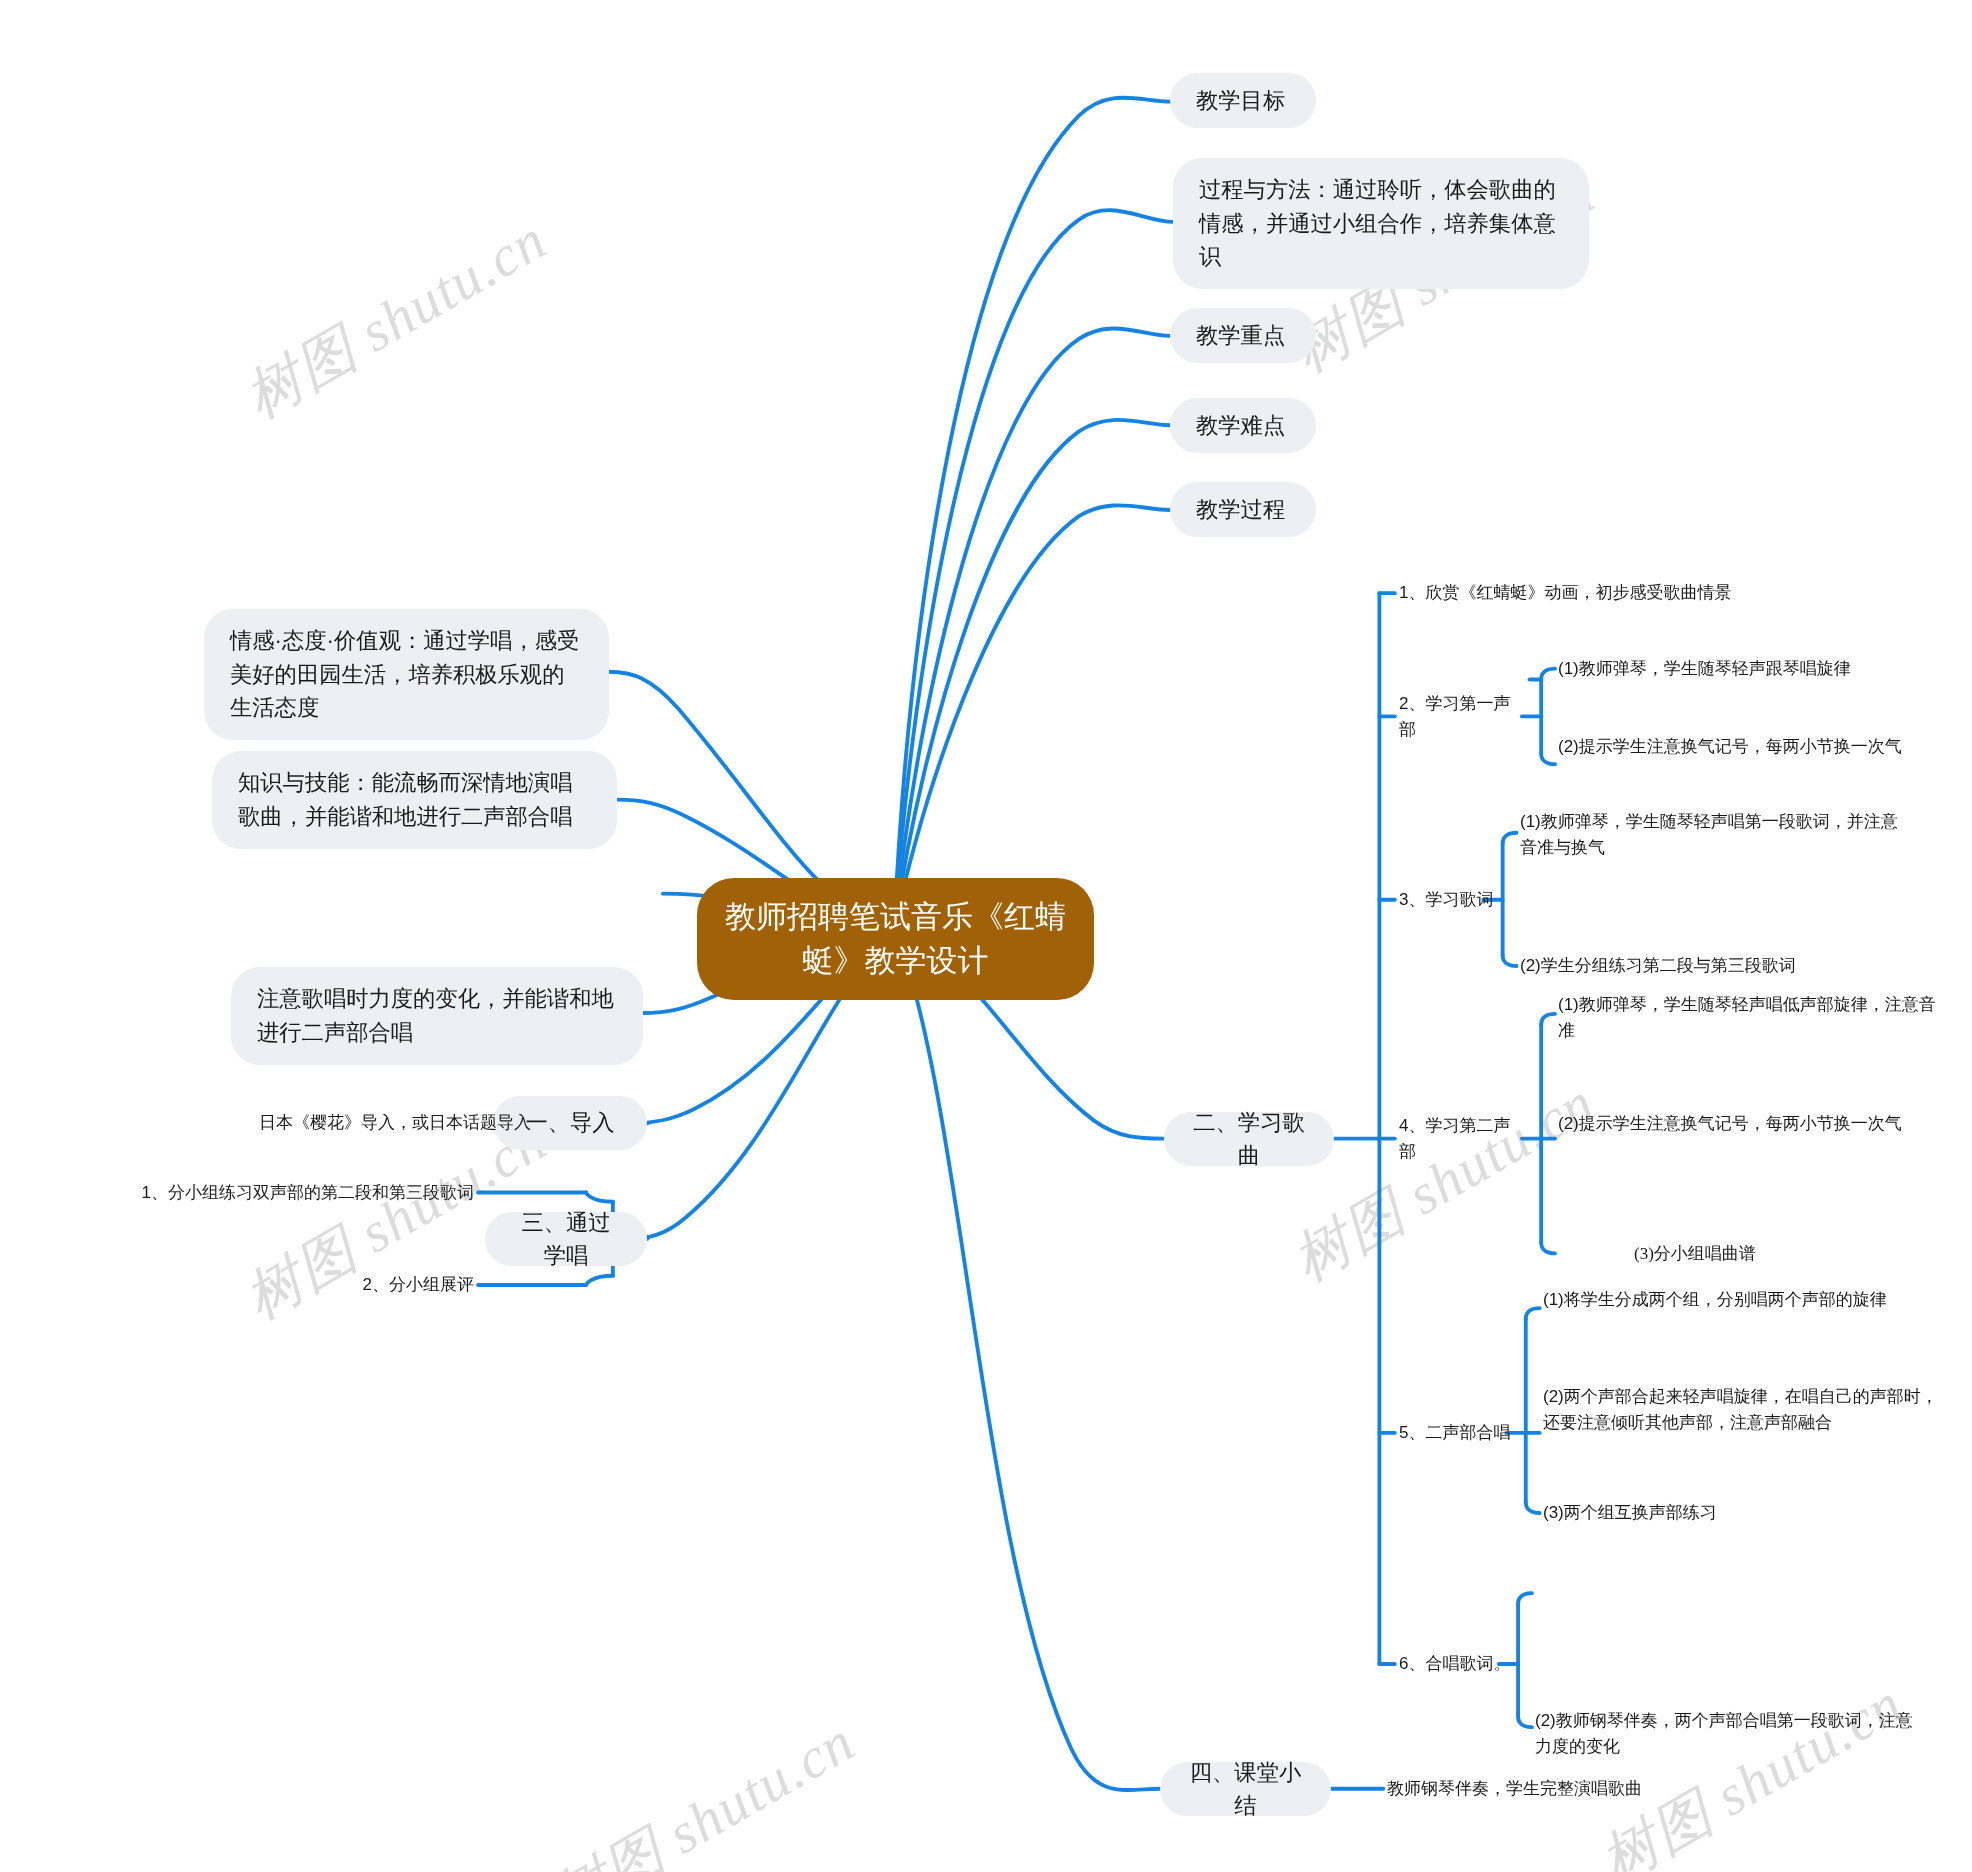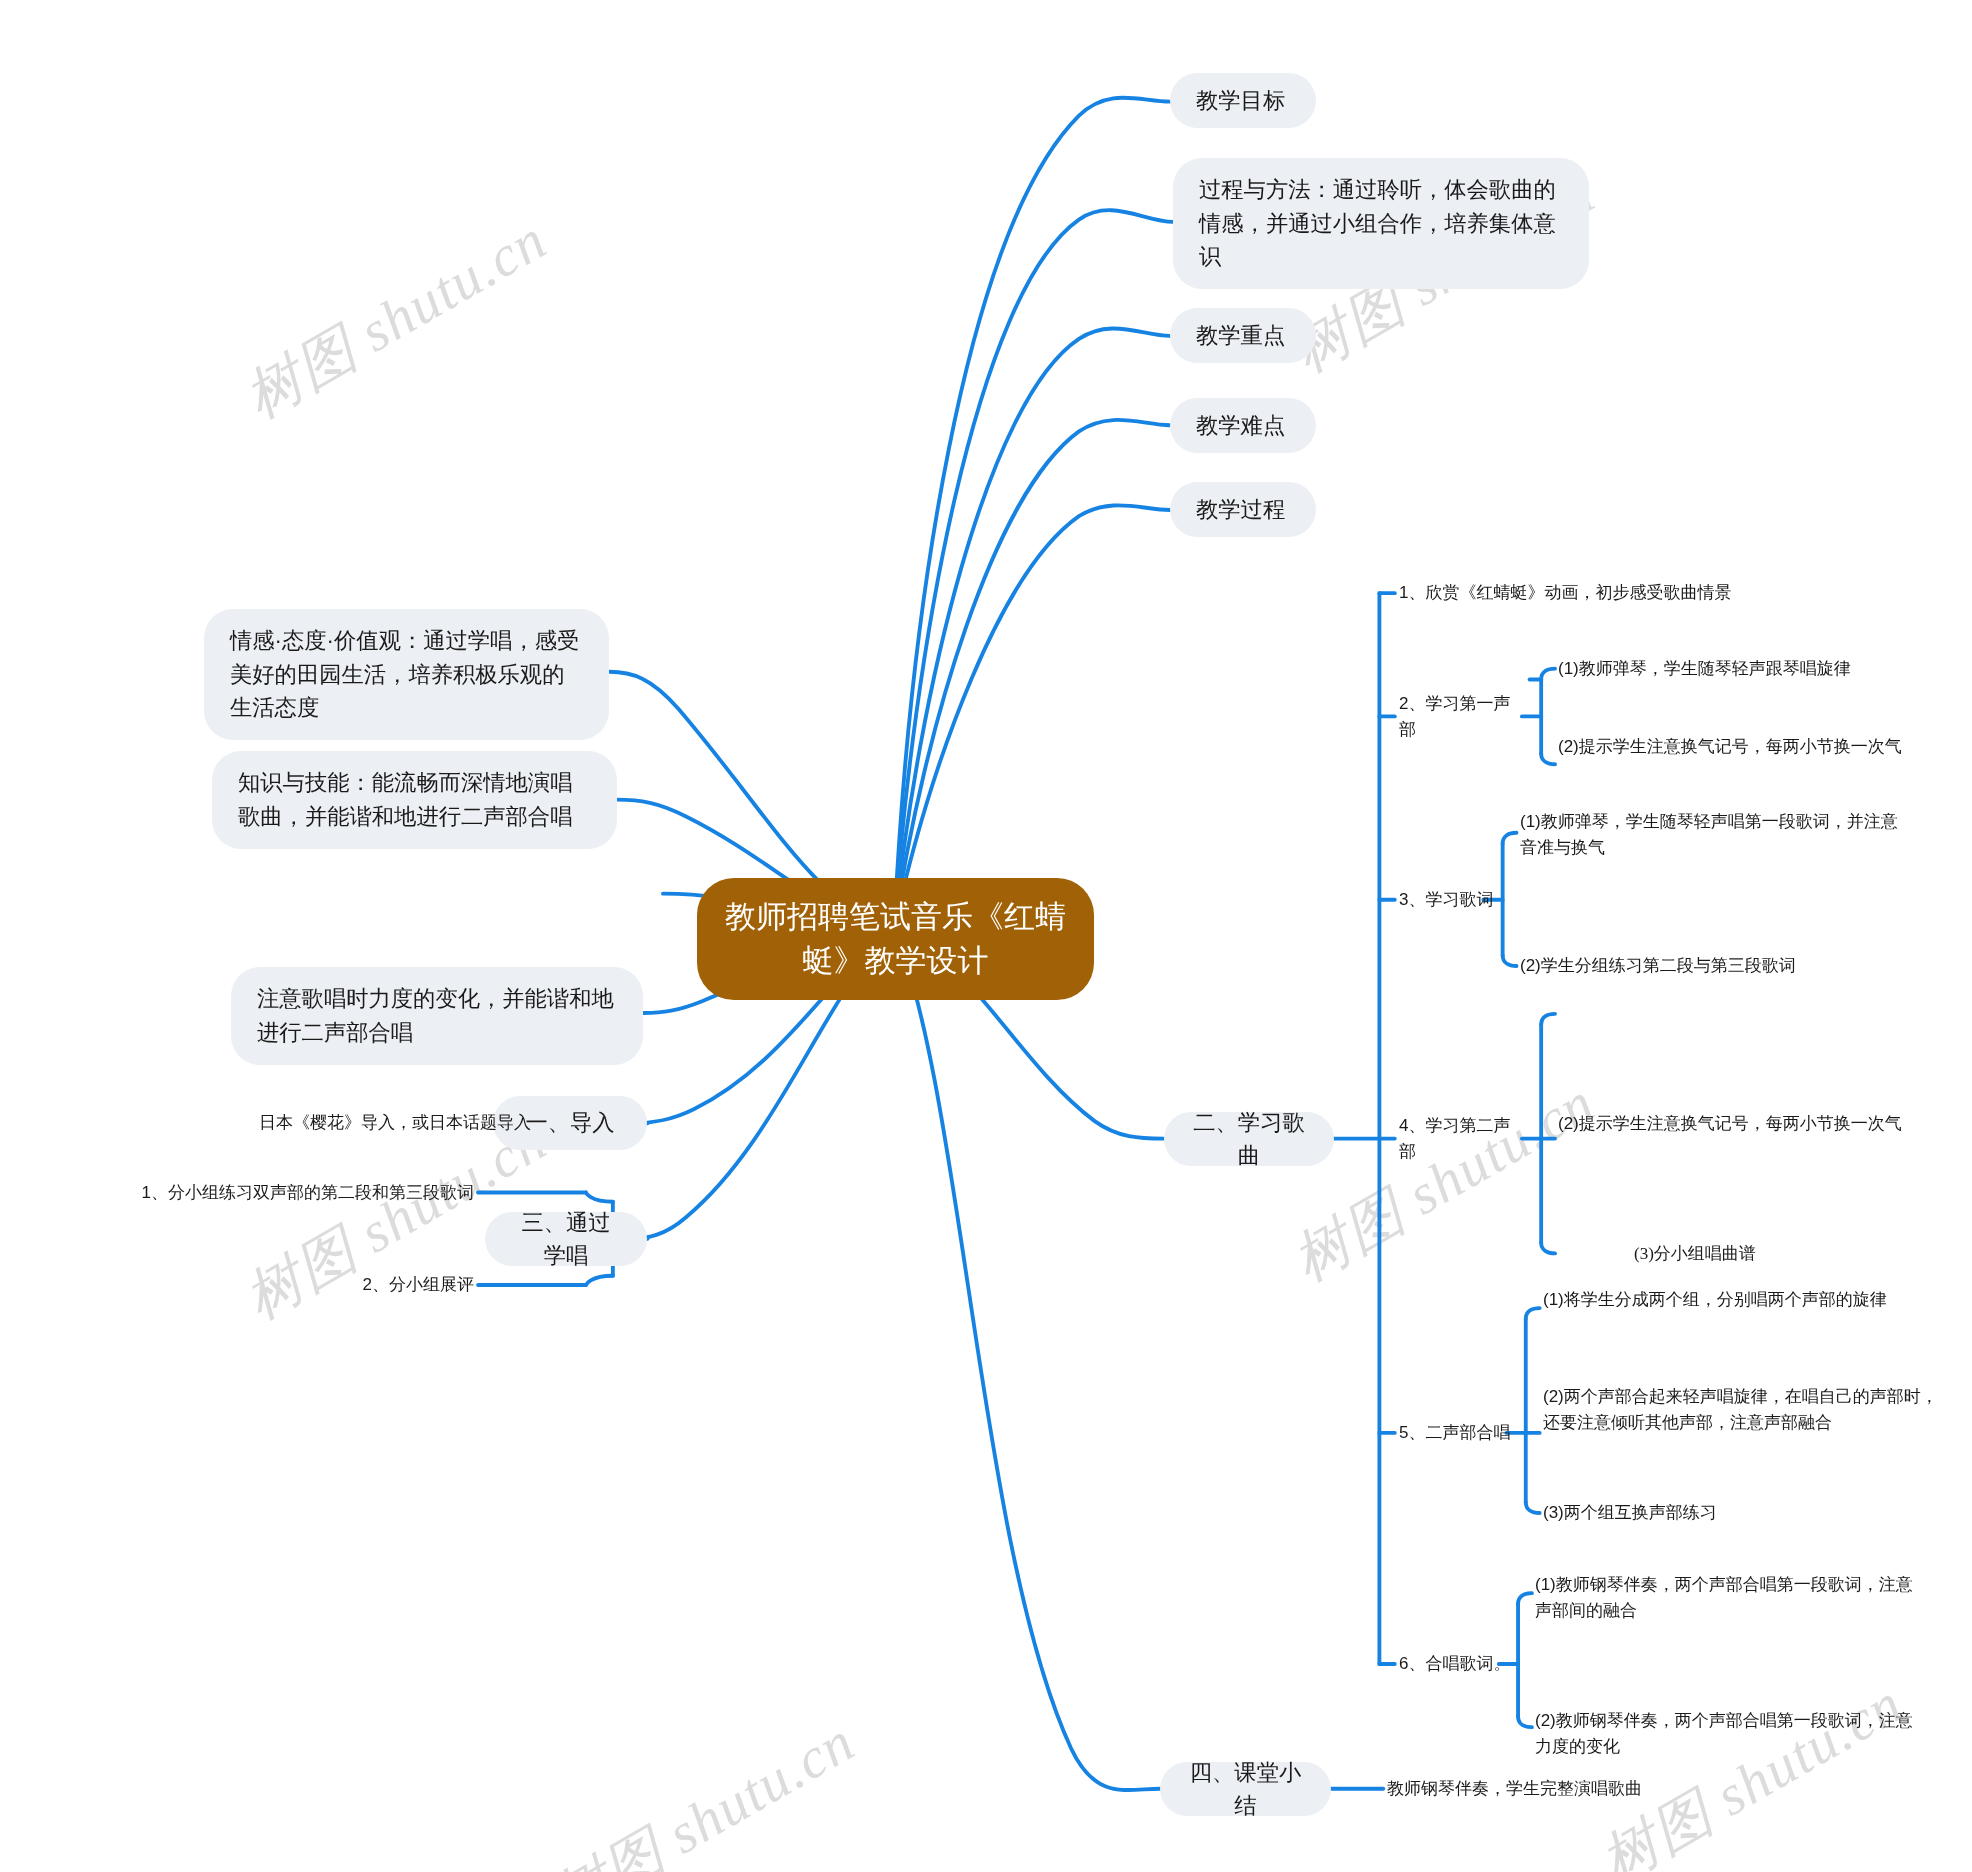--- a/index.html
+++ b/index.html
@@ -203,29 +203,29 @@
 
   <div class="node plain sm" style="left:1399px; top:697px; width:127px; height:40px;">2、学习第一声部</div>
   <div class="node plain sm" style="left:1558px; top:649px; width:393px; height:40px;">(1)教师弹琴，学生随琴轻声跟琴唱旋律</div>
   <div class="node plain sm" style="left:1558px; top:734px; width:389px;">(2)提示学生注意换气记号，每两小节换一次气</div>
 
   <div class="node plain sm" style="left:1399px; top:880px; width:100px; height:40px;">3、学习歌词</div>
   <div class="node plain sm" style="left:1520px; top:809px; width:385px;">(1)教师弹琴，学生随琴轻声唱第一段歌词，并注意音准与换气</div>
   <div class="node plain sm" style="left:1520px; top:946px; width:385px; height:40px;">(2)学生分组练习第二段与第三段歌词</div>
 
   <div class="node plain sm" style="left:1399px; top:1119px; width:127px; height:40px;">4、学习第二声部</div>
+  <div class="node plain sm" style="left:1558px; top:992px; width:389px;">(1)教师弹琴，学生随琴轻声唱低声部旋律，注意音准</div>
   <div class="node plain sm" style="left:1558px; top:1111px; width:389px;">(2)提示学生注意换气记号，每两小节换一次气</div>
   <div class="node plain sm" style="left:1634px; top:1234px; width:308px; height:40px;font-family:Liberation Serif, serif;">(3)分小组唱曲谱</div>
 
   <div class="node plain sm" style="left:1399px; top:1413px; width:127px; height:40px;">5、二声部合唱</div>
   <div class="node plain sm" style="left:1543px; top:1287px; width:393px;">(1)将学生分成两个组，分别唱两个声部的旋律</div>
   <div class="node plain sm" style="left:1543px; top:1384px; width:401px;">(2)两个声部合起来轻声唱旋律，在唱自己的声部时，还要注意倾听其他声部，注意声部融合</div>
   <div class="node plain sm" style="left:1543px; top:1493px; width:324px; height:40px;">(3)两个组互换声部练习</div>
 
   <div class="node plain sm" style="left:1399px; top:1644px; width:139px; height:40px;">6、合唱歌词。</div>
-  <div class="node plain sm" style="left:1535px; top:1572px; width:389px;">(1)教师钢琴伴奏，两个声部合唱第一段歌词，注意声部间的融合</div>
   <div class="node plain sm" style="left:1535px; top:1708px; width:389px;">(2)教师钢琴伴奏，两个声部合唱第一段歌词，注意力度的变化</div>
 
   <div class="node pill center" style="left:1160px; top:1762px; width:171px; height:54px;">四、课堂小结</div>
   <div class="node plain sm" style="left:1387px; top:1769px; width:370px; height:40px;">教师钢琴伴奏，学生完整演唱歌曲</div>
 
 </div>
 
 
 </body></html>

